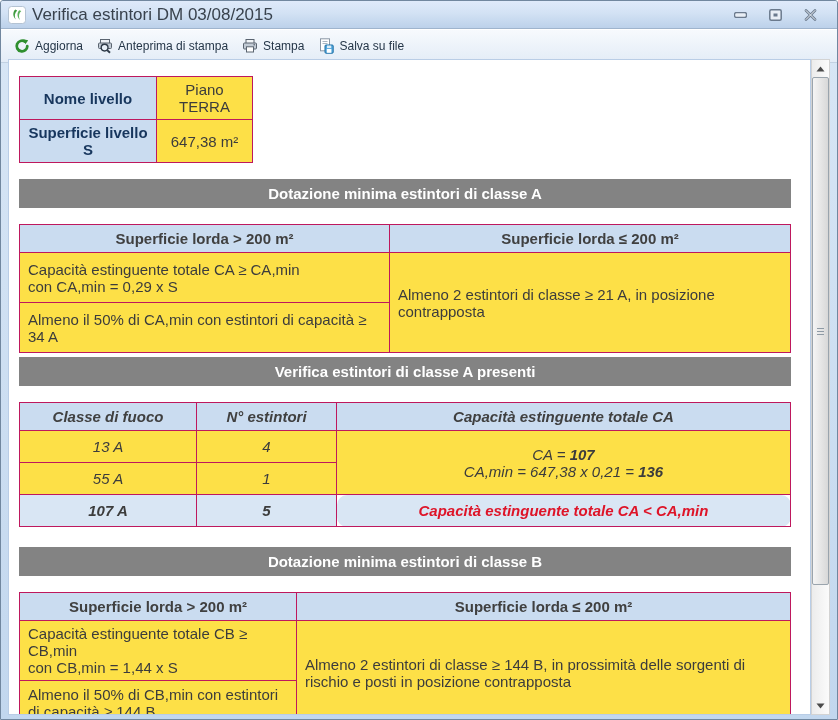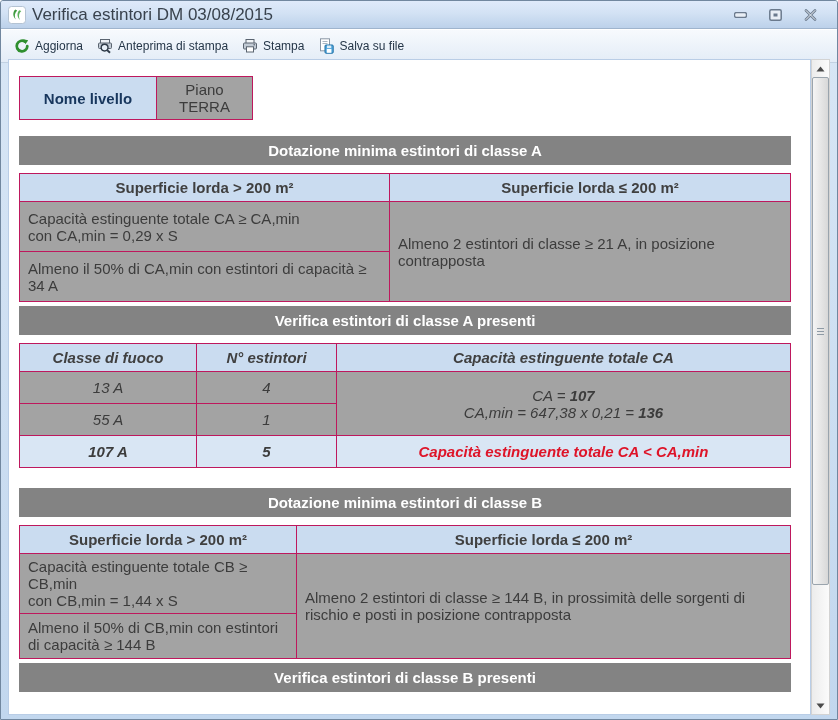--- a/index.html
+++ b/index.html
@@ -79,33 +79,33 @@
   .tbl {
     border-collapse: collapse; table-layout: fixed;
     width: 772px; font-size: 15px; color: #3c3c3c;
   }
   .tbl th, .tbl td { border: 1px solid #be185d; }
   .tbl th {
     background: #cadcf0; color: #404040;
     font-weight: bold; height: 28px; font-size: 15px; text-align: center;
     padding: 2px 6px;
   }
-  .tbl td { background: #a3a3a3; padding: 4px 8px; vertical-align: middle; }
+  .tbl td { background: #fde047; padding: 4px 8px; vertical-align: middle; }
   .pre { white-space: pre-line; }
   .c { text-align: center; }
   .total td { background: #d9e6f4; font-weight: bold; text-align: center; }
-  .red { color: #de1428; font-weight: bold; text-align: center; }
+  .red { color: #de1428; font-weight: bold; text-align: center; border-radius: 10px; }
   .b { font-weight: bold; }
 
   .info-tbl { width: 233px; }
   .info-tbl td { height: 31px; text-align: center; }
   .info-tbl td.hd { background: #cadcf0; color: #17365d; font-weight: bold; }
 
   .mb-info { margin-bottom: 16px; }
-  .mb-banner { margin-bottom: 8px; }
+  .mb-banner { margin-bottom: 16px; }
   .mb-tblA { margin-bottom: 4px; }
   .mb-check { margin-bottom: 20px; font-style: italic; }
   .mb-bannerB2 { margin-bottom: 5px; }
 
   .rules-a col.c1 { width: 370px; }
   .rules-b col.c1 { width: 277px; }
   .check-a col.c1 { width: 177px; }
   .check-a col.c2 { width: 140px; }
   .row-h50 td { height: 50px; }
   .row-h32 td { height: 32px; }
@@ -198,20 +198,24 @@
       <table class="tbl info-tbl mb-info">
         <colgroup>
             <col style="width:137px">
             <col style="width:96px">
           </colgroup>
         <tbody>
             <tr>
           <td class="hd">Nome livello</td>
           <td>Piano TERRA</td>
         </tr>
+        <tr>
+          <td class="hd">Superficie livello S</td>
+          <td>647,38 m²</td>
+        </tr>
       </tbody>
         </table>
 
       <div class="banner mb-banner">Dotazione minima estintori di classe A</div>
       <table class="tbl rules-a mb-tblA">
         <colgroup>
             <col class="c1">
             <col>
           </colgroup>
         <tbody>

